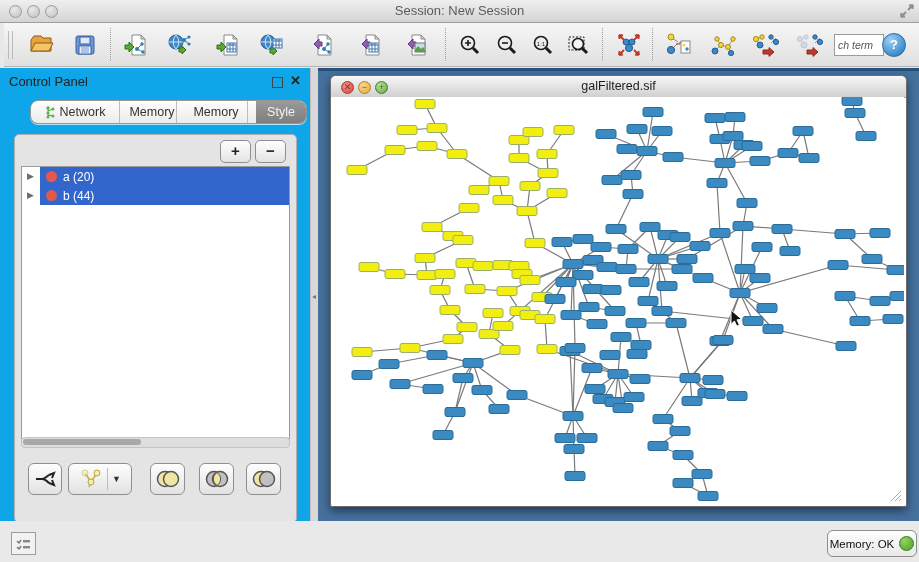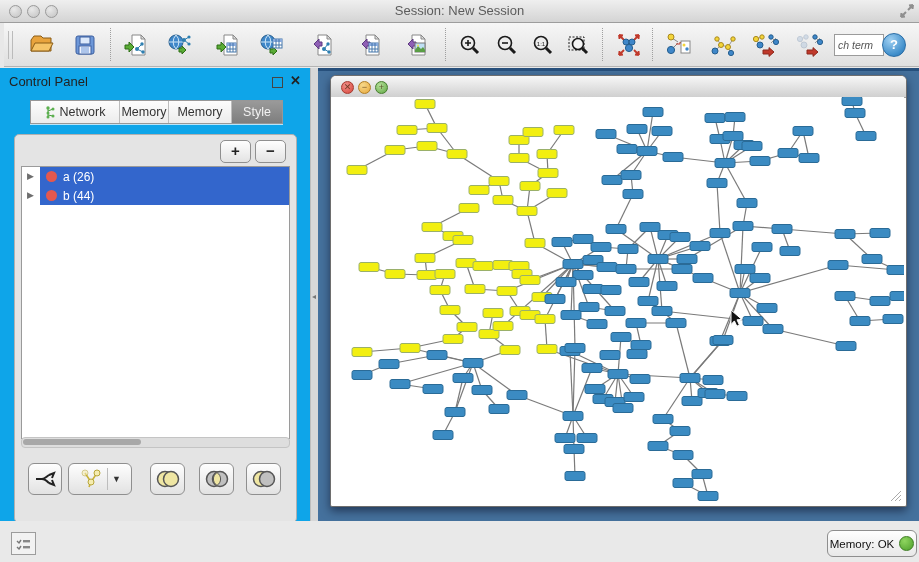--- a/index.html
+++ b/index.html
@@ -29,22 +29,22 @@
     background:radial-gradient(circle at 35% 28%,#9fd0f2,#3f8ecb 70%,#2a6da6);
     color:#fff;font-weight:bold;font-size:13px;text-align:center;line-height:22px;
     border:1px solid #2a6da6;}
   
   .panel{position:absolute;left:0;top:68px;width:310px;height:453px;background:#0ea5e9;}
   .panel-head{position:absolute;left:0;top:0;width:310px;height:28px;}
   .panel-title{position:absolute;left:9px;top:6px;font-size:13px;color:#222;}
   .float-ic{position:absolute;right:27px;top:9px;width:9px;height:9px;border:1.5px solid #444;}
   .close-ic{position:absolute;right:9px;top:5px;font-size:13px;font-weight:bold;color:#222;}
   .tabs{position:absolute;left:30px;top:32px;height:22px;display:flex;
-    border:1px solid #979797;border-radius:0;overflow:hidden;
-    background:linear-gradient(#fdfdfd,#ececec);box-shadow:0 1px 0 rgba(255,255,255,.7);}
+    border:1px solid #979797;border-radius:8px;overflow:hidden;
+    background:linear-gradient(#fdfdfd,#ececec);box-shadow:0 1px 0 rgba(255,255,255,.7);gap:8px;}
   .tab{height:22px;line-height:22px;font-size:12.5px;color:#333;text-align:center;
     border-right:1px solid #bdbdbd;display:flex;align-items:center;justify-content:center;gap:4px;}
   .tab:last-child{border-right:none;}
   .tab.active{background:linear-gradient(#9a9a9a,#7e7e7e);color:#f2f2f2;}
   
   .setbox{position:absolute;left:14px;top:66px;width:281px;height:387px;
     border:1px solid #b0b0b0;border-radius:5px;background:#e4e4e4;}
   .mini-btn{position:absolute;top:5px;width:29px;height:21px;border:1px solid #8f8f8f;
     border-radius:5px;background:linear-gradient(#fefefe,#e3e3e3);
     font-size:15px;font-weight:bold;color:#222;text-align:center;line-height:19px;}
@@ -346,21 +346,21 @@
 
     <div class="setbox">
       <div class="mini-btn" style="left:205px">+</div>
       <div class="mini-btn" style="left:240px">−</div>
 
       <div class="setlist">
         <div class="setrow">
           <div class="hl"></div>
           <div class="tri">▶</div>
           <div class="dot"></div>
-          <div class="lbl">a (26)</div>
+          <div class="lbl">a (20)</div>
         </div>
         <div class="setrow">
           <div class="hl"></div>
           <div class="tri">▶</div>
           <div class="dot"></div>
           <div class="lbl">b (44)</div>
         </div>
       </div>
       <div class="hscroll">
         <div class="thumb"></div>
@@ -406,20 +406,21 @@
   <div class="divider">
     <div class="div-handle">◂</div>
   </div>
 
   <div class="desktop">
     <div class="iframe">
       <div class="iframe-title">
         <div class="wbtn r">✕</div>
         <div class="wbtn y">−</div>
         <div class="wbtn g">+</div>
+        <div class="t">galFiltered.sif</div>
       </div>
       <div class="canvas">
         <svg id="netsvg" width="573" height="407">
             <g>
               <line x1="94" y1="7" x2="106" y2="31" stroke="#7a7a7a" stroke-width="1.2"></line>
               <line x1="76" y1="33" x2="106" y2="31" stroke="#7a7a7a" stroke-width="1.2"></line>
               <line x1="64" y1="53" x2="96" y2="49" stroke="#7a7a7a" stroke-width="1.2"></line>
               <line x1="96" y1="49" x2="126" y2="57" stroke="#7a7a7a" stroke-width="1.2"></line>
               <line x1="106" y1="31" x2="126" y2="57" stroke="#7a7a7a" stroke-width="1.2"></line>
               <line x1="126" y1="57" x2="168" y2="84" stroke="#7a7a7a" stroke-width="1.2"></line>

